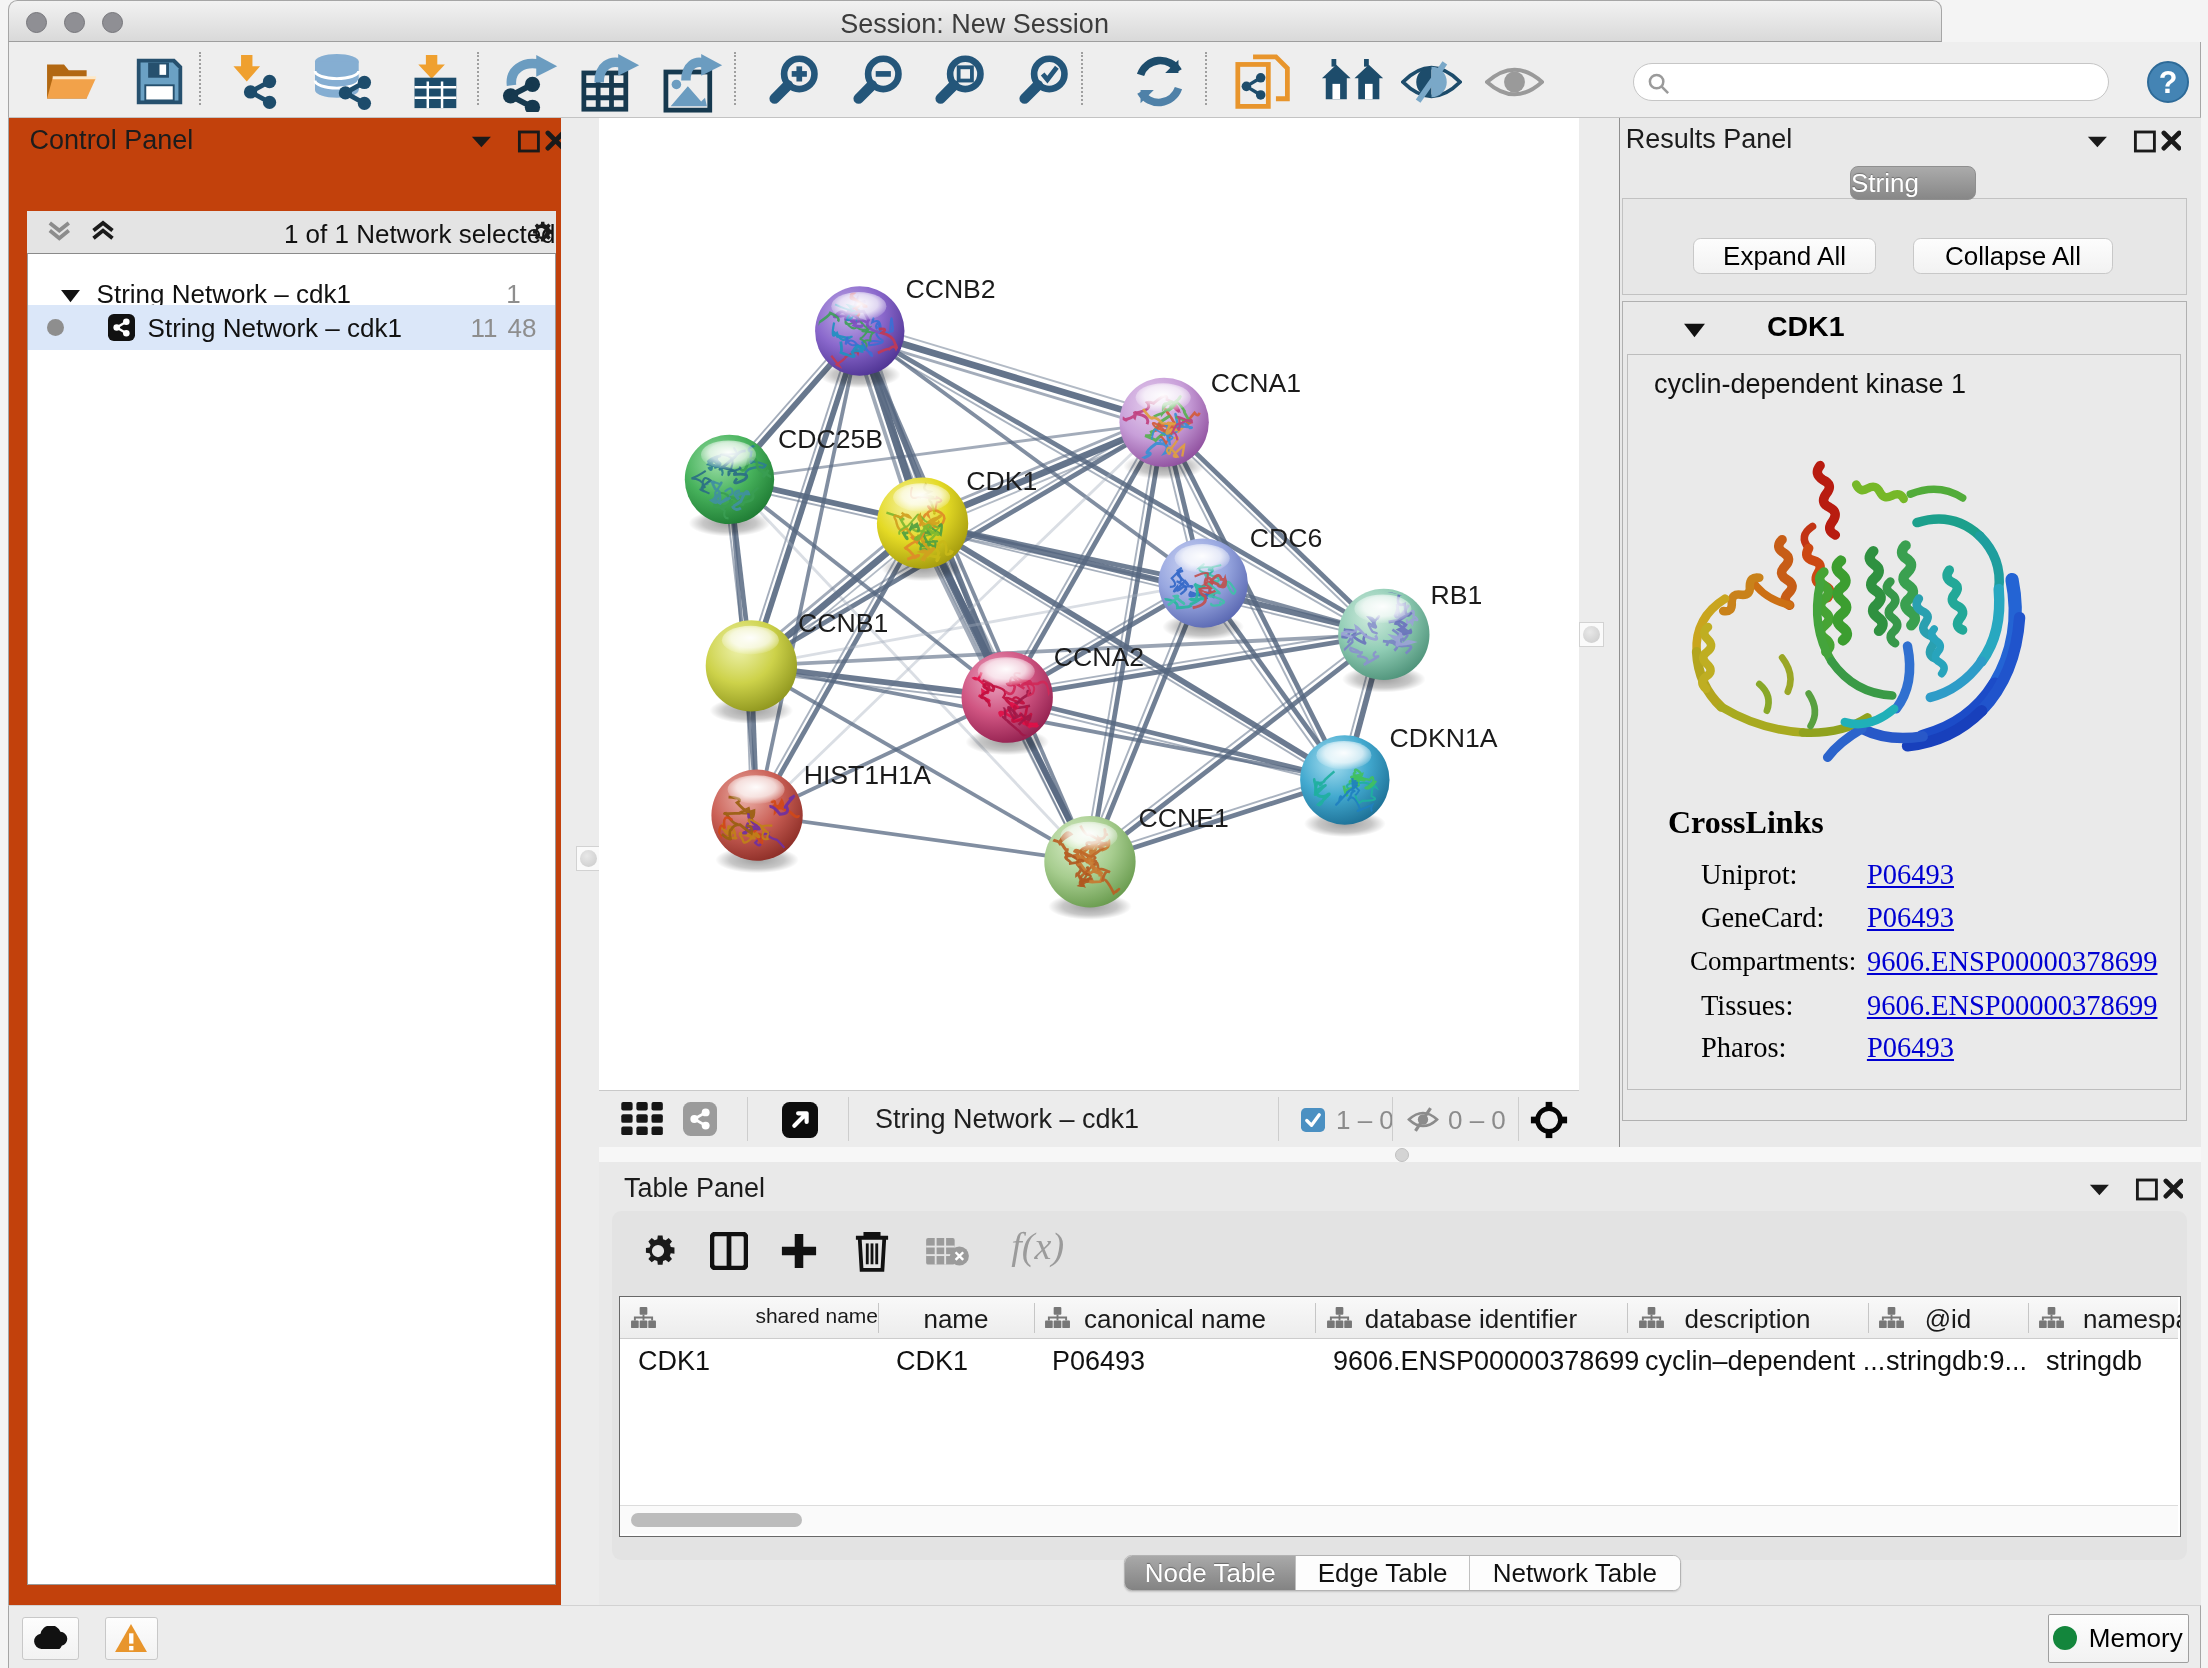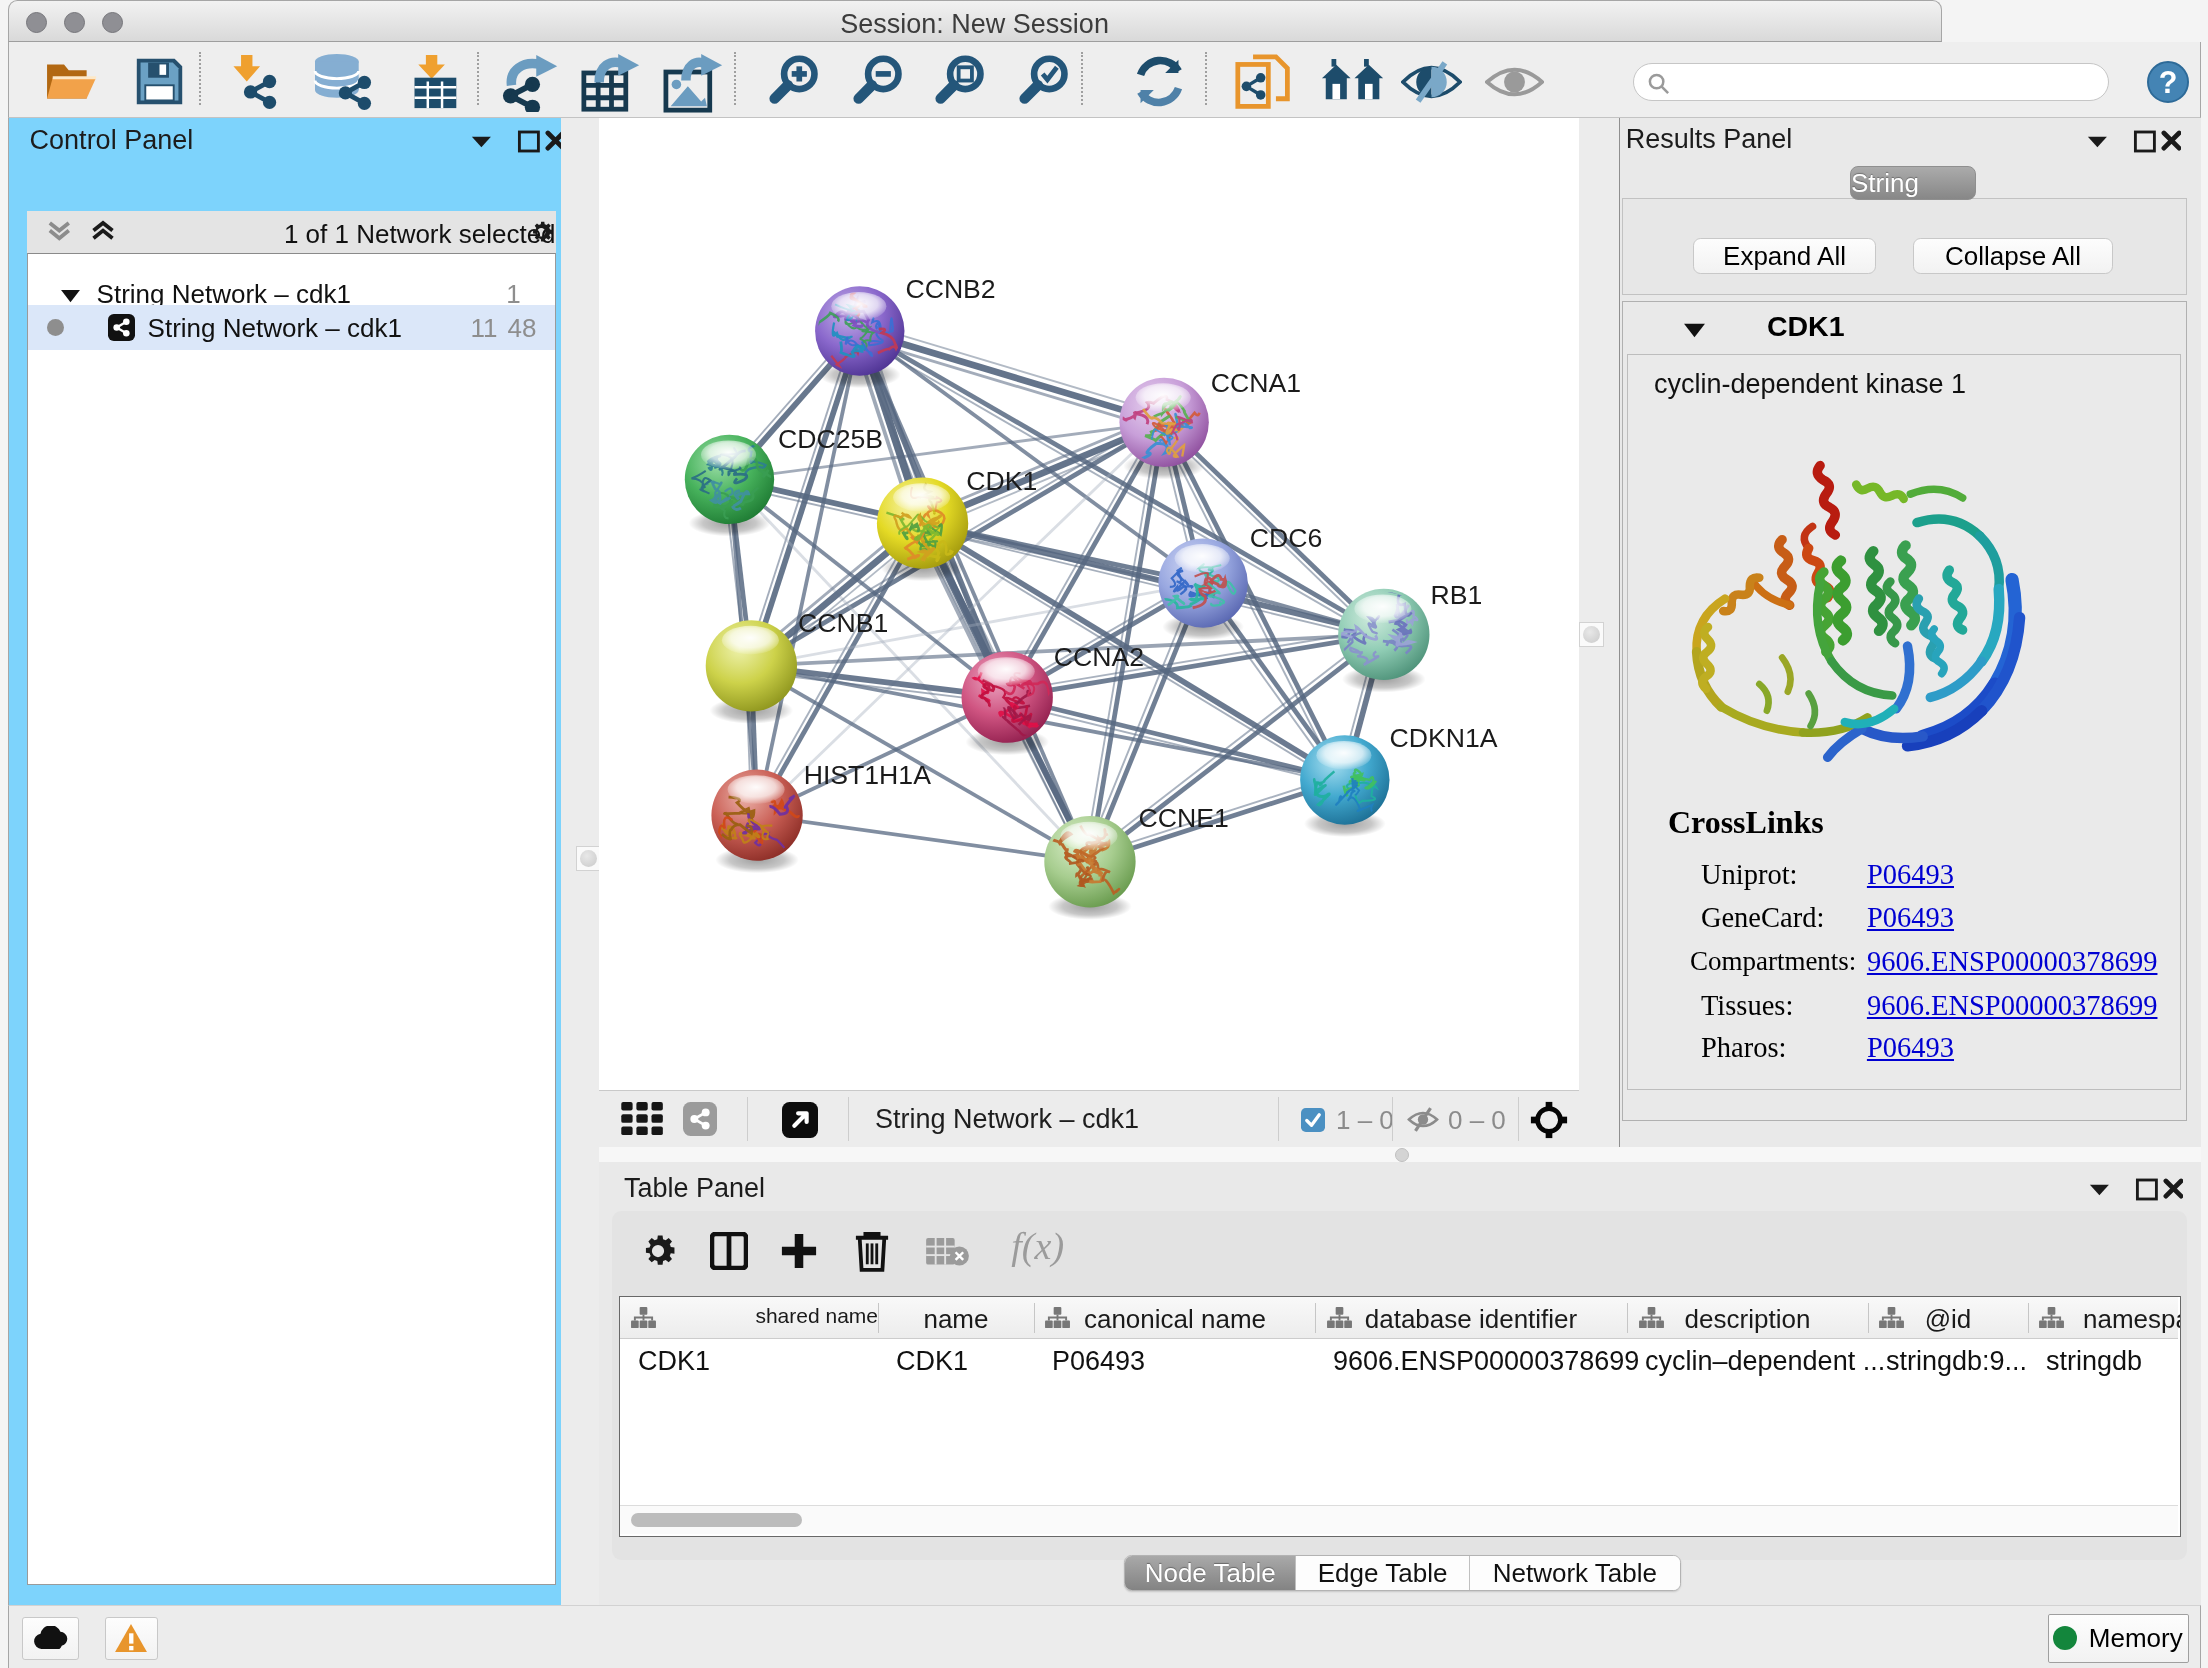--- a/index.html
+++ b/index.html
@@ -4,21 +4,21 @@
 *{margin:0;padding:0;box-sizing:border-box}
 html,body{width:2208px;height:1668px;overflow:hidden}
 body{position:relative;font-family:"Liberation Sans",sans-serif;background:#f4f4f4;-webkit-font-smoothing:antialiased}
 .a{position:absolute}
 #tb{left:7.6px;top:0;width:1934px;height:42px;background:linear-gradient(#f2f2f2,#d9d9d9);border:1px solid #a6a6a6;border-bottom:1px solid #9e9e9e;border-radius:9.5px 9.5px 0 0}
 .tl{width:21px;height:21px;border-radius:50%;background:#8f8f94;border:1px solid #76767b;top:10.5px}
 #title{top:7.6px;width:100%;text-align:center;font-size:27px;color:#3c3c3c}
 #tbar{left:7.6px;top:42px;width:2193px;height:76px;background:#eeeeee;border-left:1px solid #a6a6a6;border-right:1px solid #a6a6a6;border-bottom:1.9px solid #c3c3c3}
 .sep{top:9.5px;height:53px;width:0;border-left:2.9px dotted #9f9f9f}
 #searchbox{left:1624px;top:21px;width:476px;height:38px;background:#fff;border:1.9px solid #c6c6c6;border-radius:19px}
-#cpanel{left:7.6px;top:118px;width:554px;height:1488px;background:#7dd3fc;border-left:1px solid #a6a6a6;border-right:1.9px solid #9b9b9b}
+#cpanel{left:7.6px;top:118px;width:554px;height:1488px;background:#c2410c;border-left:1px solid #a6a6a6;border-right:1.9px solid #9b9b9b}
 #lsplit{left:561px;top:118px;width:38px;height:1488px;background:#ececec}
 #lhandle{left:576px;top:846px;width:25px;height:25px;background:#fafafa;border:1px solid #d2d2d2}
 #lhandle i{position:absolute;left:2.9px;top:2.9px;width:17px;height:17px;border-radius:50%;background:radial-gradient(circle at 40% 35%,#e8e8e8,#c9c9c9);display:block}
 #netwhite{left:599px;top:118px;width:980px;height:972px;background:#ffffff}
 #netbar{left:599px;top:1090px;width:980px;height:57px;background:#ececec;border-top:1.9px solid #c9c9c9}
 #netgap{left:599px;top:1147px;width:1602px;height:15px;background:#f7f7f7}
 #rsplit{left:1579px;top:118px;width:40px;height:1029px;background:#ececec}
 #rhandle{left:1579px;top:622px;width:25px;height:25px;background:#fafafa;border:1px solid #d2d2d2}
 #rhandle i{position:absolute;left:2.9px;top:2.9px;width:17px;height:17px;border-radius:50%;background:radial-gradient(circle at 40% 35%,#e8e8e8,#c9c9c9);display:block}
 #rpanel{left:1619px;top:118px;width:582px;height:1029px;background:#e9e9e9;border-left:1.9px solid #8f8f8f}

